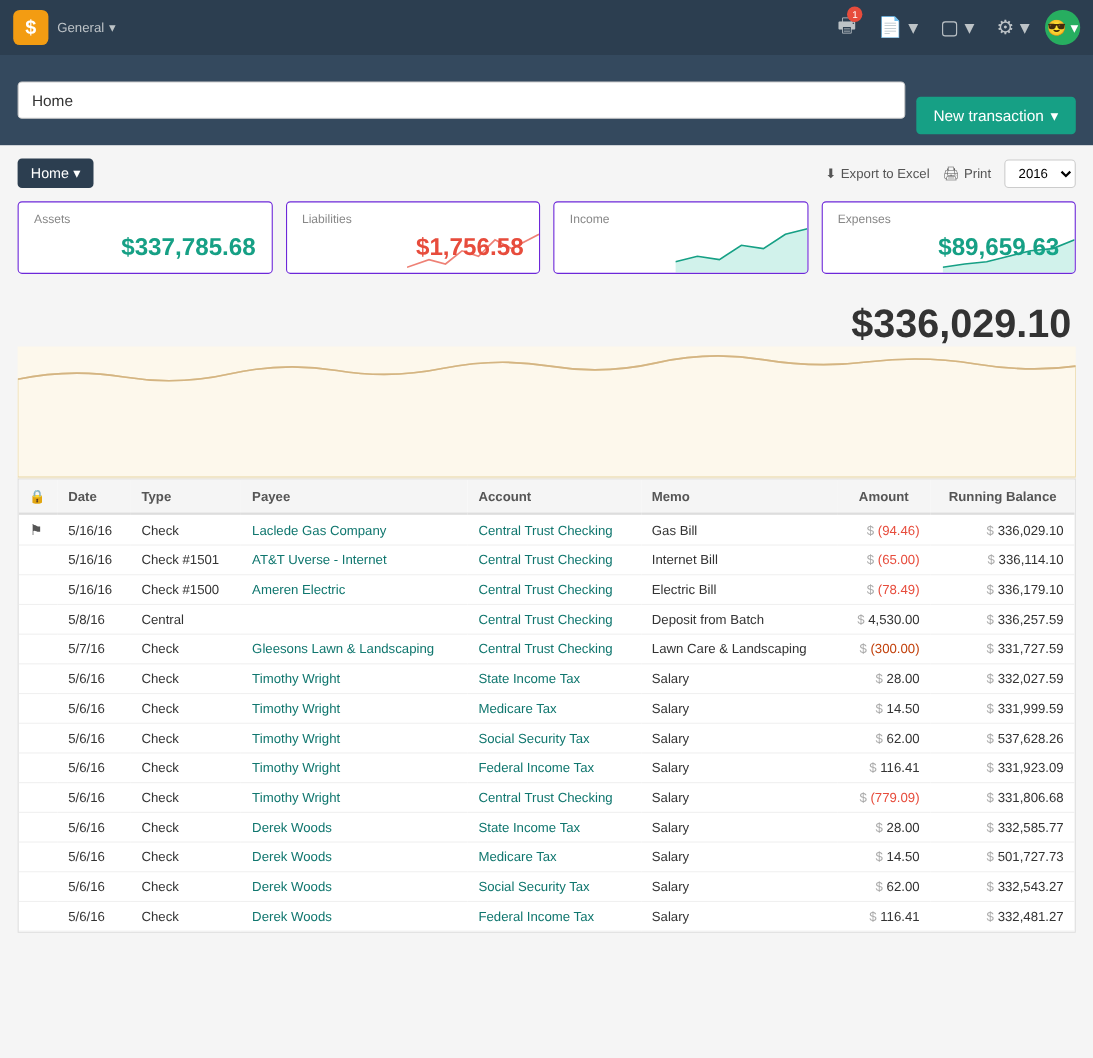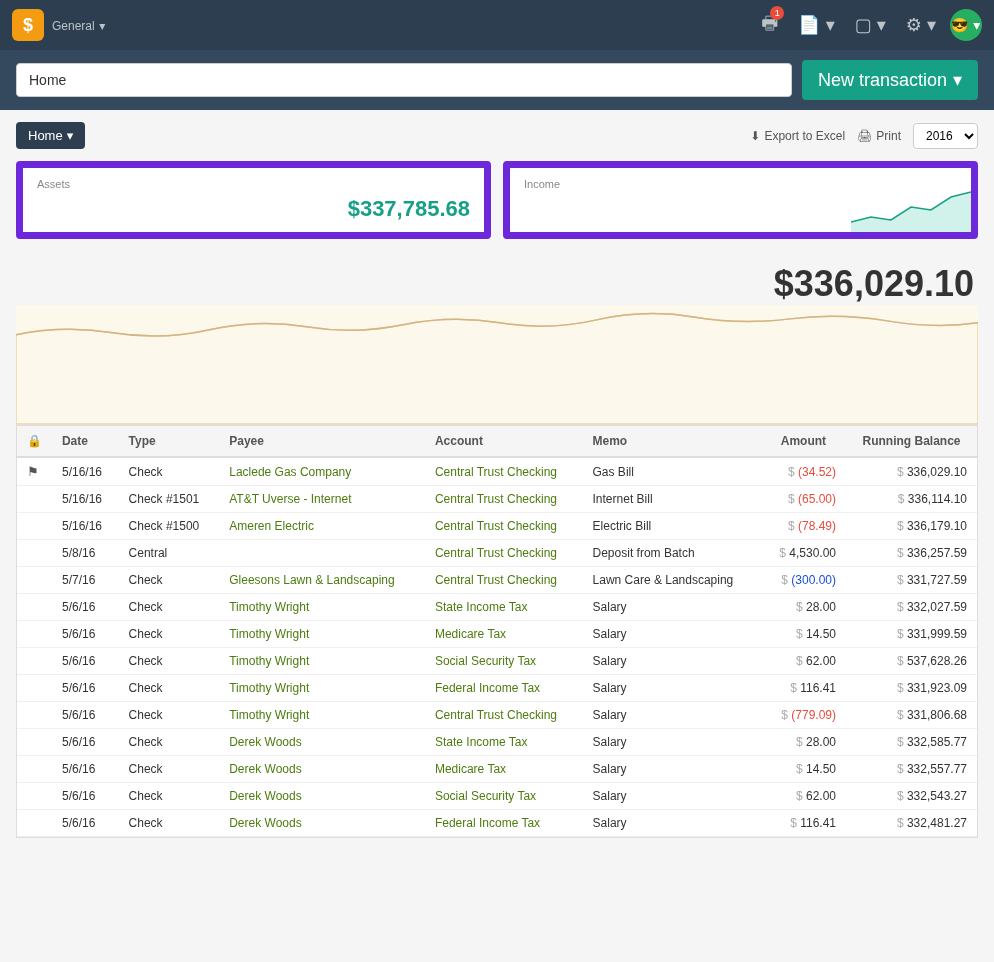--- a/index.html
+++ b/index.html
@@ -57,24 +57,25 @@
       font-size: 14px;
       color: #333;
       outline: none;
     }
     .new-transaction-btn {
       background: #16a085;
       color: white;
       border: none;
       border-radius: 4px;
       padding: 9px 16px;
-      font-size: 18px;
+      font-size: 14px;
       cursor: pointer;
       display: flex; align-items: center; gap: 6px;
       white-space: nowrap;
+      margin-top: 28px;
     }
 
     
     .content { padding: 12px 16px; }
 
     
     .toolbar-row {
       display: flex; align-items: center; margin-bottom: 12px; gap: 8px;
     }
     .home-btn {
@@ -90,21 +91,21 @@
     .year-select {
       border: 1px solid #ccc; border-radius: 4px; padding: 4px 8px; font-size: 12px;
       background: white; cursor: pointer;
     }
 
     
     .summary-cards {
       display: flex; gap: 12px; margin-bottom: 16px;
     }
     .card {
-      background: white; border: 7px solid #6d28d9; border-radius: 4px;
+      background: white; border: 1px solid #6d28d9; border-radius: 4px;
       padding: 10px 14px; flex: 1; min-width: 0; position: relative; overflow: hidden;
     }
     .card-label { font-size: 11px; color: #888; margin-bottom: 6px; }
     .card-value { font-size: 22px; font-weight: bold; text-align: right; }
     .card-value.green { color: #16a085; }
     .card-value.red { color: #e74c3c; }
     .card-chart {
       position: absolute; bottom: 0; right: 0; width: 120px; height: 50px;
     }
 
@@ -137,21 +138,21 @@
     thead tr {
       background: #f5f5f5; border-bottom: 2px solid #ddd;
     }
     thead th {
       padding: 8px 10px; text-align: left; font-weight: 600; color: #555;
       white-space: nowrap;
     }
     thead th.right { text-align: center; }
     tbody tr { border-bottom: 1px solid #f0f0f0; }
     tbody td { padding: 6px 10px; vertical-align: middle; }
-    .td-link { color: #4d7c0f; cursor: pointer; }
+    .td-link { color: #0f766e; cursor: pointer; }
     .td-right { text-align: right; }
 
     select, input { font-family: inherit; }
   </style>
 </head>
 <body>
 
 <nav class="top-nav">
   <div class="logo-icon">
     <span>$</span>
@@ -201,24 +202,39 @@
       </select>
     </div>
   </div>
 
   <div class="summary-cards">
     <div class="card">
       <div class="card-label">Assets</div>
       <div class="card-value green">$337,785.68</div>
     </div>
     <div class="card">
+      <div class="card-label">Liabilities</div>
+      <div class="card-value red">$1,756.58</div>
+      <svg class="card-chart" viewBox="0 0 120 50" preserveAspectRatio="none">
+        <polyline points="0,45 20,38 35,42 50,30 65,35 80,20 95,28 120,15" fill="none" stroke="#e74c3c" stroke-width="1.5" opacity="0.7"></polyline>
+      </svg>
+    </div>
+    <div class="card">
       <div class="card-label">Income</div>
       <svg class="card-chart" viewBox="0 0 120 50" preserveAspectRatio="none">
         <polygon points="0,50 0,40 20,35 40,38 60,25 80,28 100,15 120,10 120,50" fill="#1abc9c" opacity="0.2"></polygon>
         <polyline points="0,40 20,35 40,38 60,25 80,28 100,15 120,10" fill="none" stroke="#16a085" stroke-width="1.5"></polyline>
+      </svg>
+    </div>
+    <div class="card">
+      <div class="card-label">Expenses</div>
+      <div class="card-value green">$89,659.63</div>
+      <svg class="card-chart" viewBox="0 0 120 50" preserveAspectRatio="none">
+        <polygon points="0,50 0,45 20,42 40,40 60,35 80,30 100,28 120,20 120,50" fill="#1abc9c" opacity="0.2"></polygon>
+        <polyline points="0,45 20,42 40,40 60,35 80,30 100,28 120,20" fill="none" stroke="#16a085" stroke-width="1.5"></polyline>
       </svg>
     </div>
   </div>
 
   <div class="big-total">$336,029.10</div>
 
   <div class="chart-area">
     <svg width="100%" height="100%" viewBox="0 0 994 120" preserveAspectRatio="none">
 
       <path d="M0,30 Q50,20 100,28 Q150,36 200,25 Q250,14 300,22 Q350,30 400,20 Q450,10 500,18 Q550,26 600,15 Q650,4 700,12 Q750,20 800,14 Q850,8 900,16 Q950,24 994,18 L994,120 L0,120 Z" fill="#fdf8ec" stroke="#e8d5a0" stroke-width="1.5"></path>
@@ -241,21 +257,21 @@
         </tr>
       </thead>
       <tbody id="table-body">
       <tr>
             <td><span style="color:#555;font-size:13px">⚑</span></td>
             <td>5/16/16</td>
             <td>Check</td>
             <td><span class="td-link">Laclede Gas Company</span></td>
             <td><span class="td-link">Central Trust Checking</span></td>
             <td>Gas Bill</td>
-            <td class="td-right"><span style="color:#aaa">$</span> <span style="color:#e74c3c">(34.52)</span></td>
+            <td class="td-right"><span style="color:#aaa">$</span> <span style="color:#e74c3c">(94.46)</span></td>
             <td class="td-right"><span style="color:#aaa">$</span> <span>336,029.10</span></td>
           </tr>
           <tr>
             <td></td>
             <td>5/16/16</td>
             <td>Check #1501</td>
             <td><span class="td-link">AT&amp;T Uverse - Internet</span></td>
             <td><span class="td-link">Central Trust Checking</span></td>
             <td>Internet Bill</td>
             <td class="td-right"><span style="color:#aaa">$</span> <span style="color:#e74c3c">(65.00)</span></td>
@@ -281,21 +297,21 @@
             <td class="td-right"><span style="color:#aaa">$</span> <span style="color:#333">4,530.00</span></td>
             <td class="td-right"><span style="color:#aaa">$</span> <span>336,257.59</span></td>
           </tr>
           <tr>
             <td></td>
             <td>5/7/16</td>
             <td>Check</td>
             <td><span class="td-link">Gleesons Lawn &amp; Landscaping</span></td>
             <td><span class="td-link">Central Trust Checking</span></td>
             <td>Lawn Care &amp; Landscaping</td>
-            <td class="td-right"><span style="color:#aaa">$</span> <span style="color:#1d4ed8">(300.00)</span></td>
+            <td class="td-right"><span style="color:#aaa">$</span> <span style="color:#c2410c">(300.00)</span></td>
             <td class="td-right"><span style="color:#aaa">$</span> <span>331,727.59</span></td>
           </tr>
           <tr>
             <td></td>
             <td>5/6/16</td>
             <td>Check</td>
             <td><span class="td-link">Timothy Wright</span></td>
             <td><span class="td-link">State Income Tax</span></td>
             <td>Salary</td>
             <td class="td-right"><span style="color:#aaa">$</span> <span style="color:#333">28.00</span></td>
@@ -352,21 +368,21 @@
             <td class="td-right"><span style="color:#aaa">$</span> <span>332,585.77</span></td>
           </tr>
           <tr>
             <td></td>
             <td>5/6/16</td>
             <td>Check</td>
             <td><span class="td-link">Derek Woods</span></td>
             <td><span class="td-link">Medicare Tax</span></td>
             <td>Salary</td>
             <td class="td-right"><span style="color:#aaa">$</span> <span style="color:#333">14.50</span></td>
-            <td class="td-right"><span style="color:#aaa">$</span> <span>332,557.77</span></td>
+            <td class="td-right"><span style="color:#aaa">$</span> <span>501,727.73</span></td>
           </tr>
           <tr>
             <td></td>
             <td>5/6/16</td>
             <td>Check</td>
             <td><span class="td-link">Derek Woods</span></td>
             <td><span class="td-link">Social Security Tax</span></td>
             <td>Salary</td>
             <td class="td-right"><span style="color:#aaa">$</span> <span style="color:#333">62.00</span></td>
             <td class="td-right"><span style="color:#aaa">$</span> <span>332,543.27</span></td>

